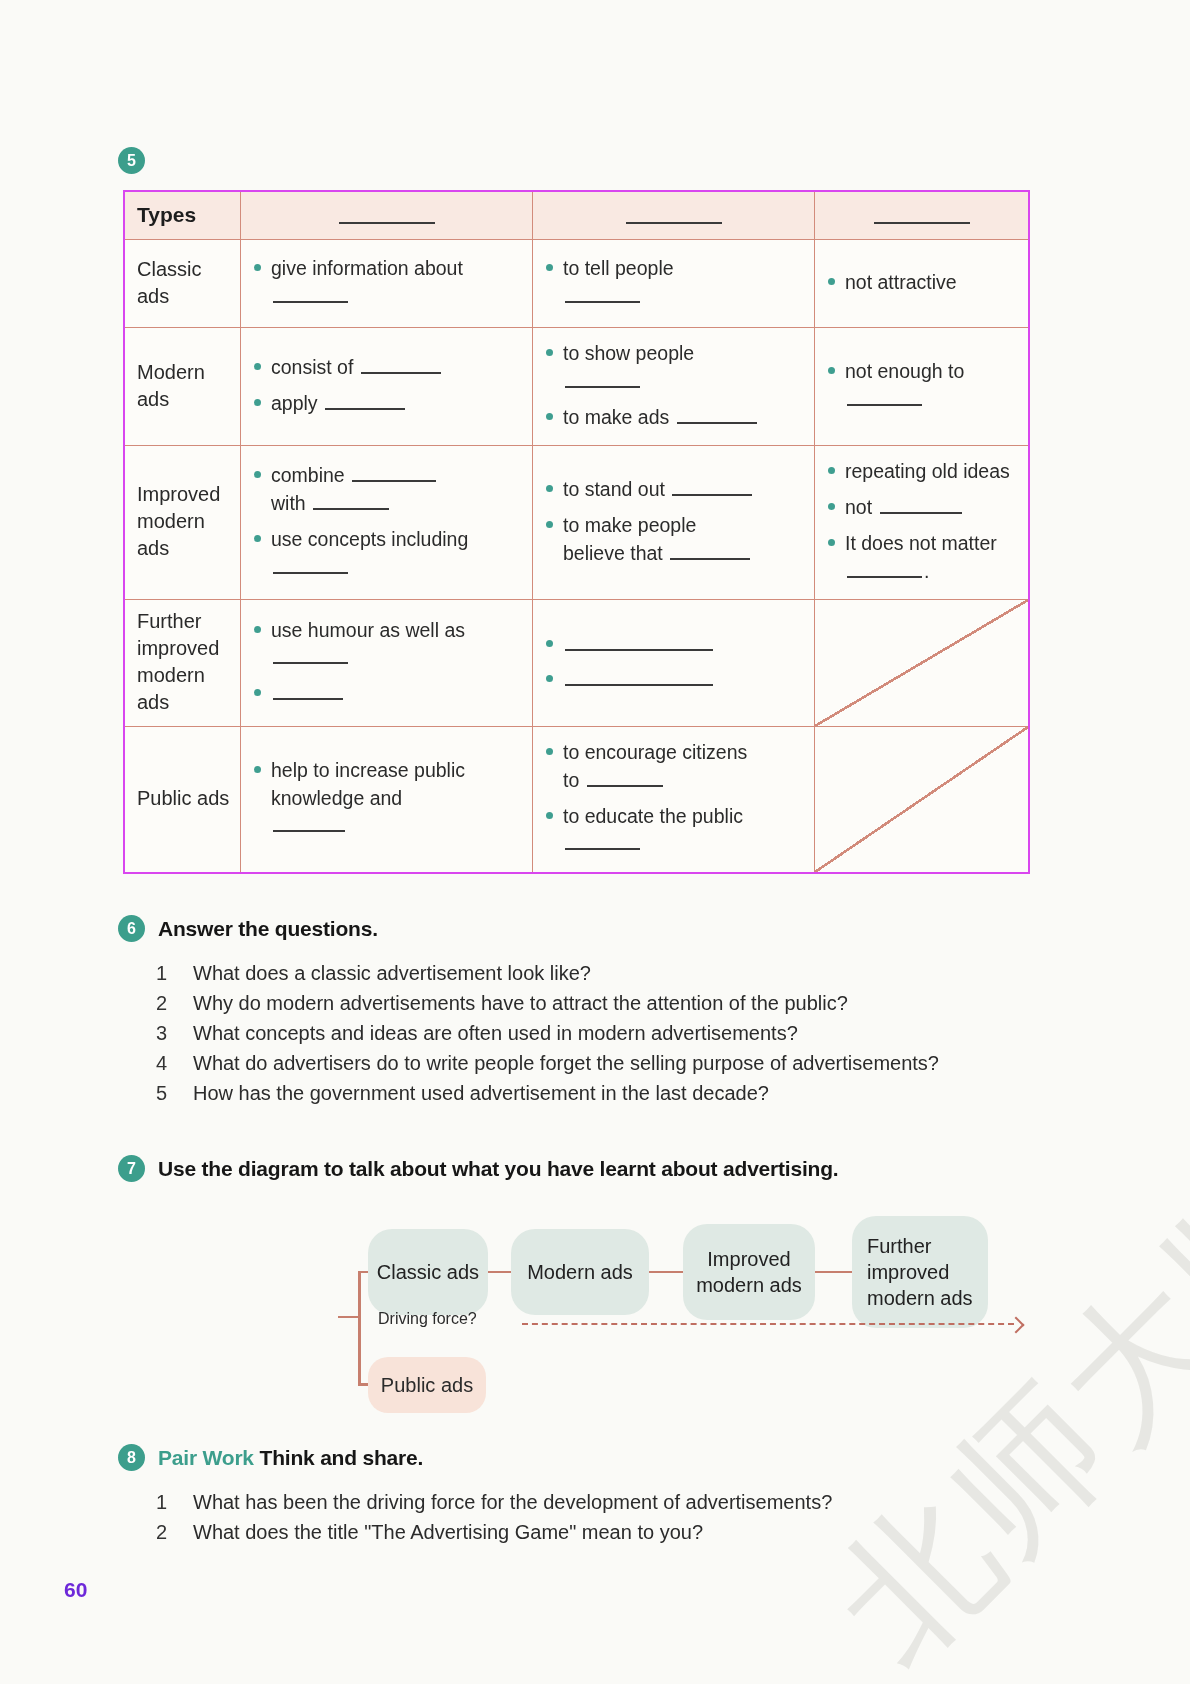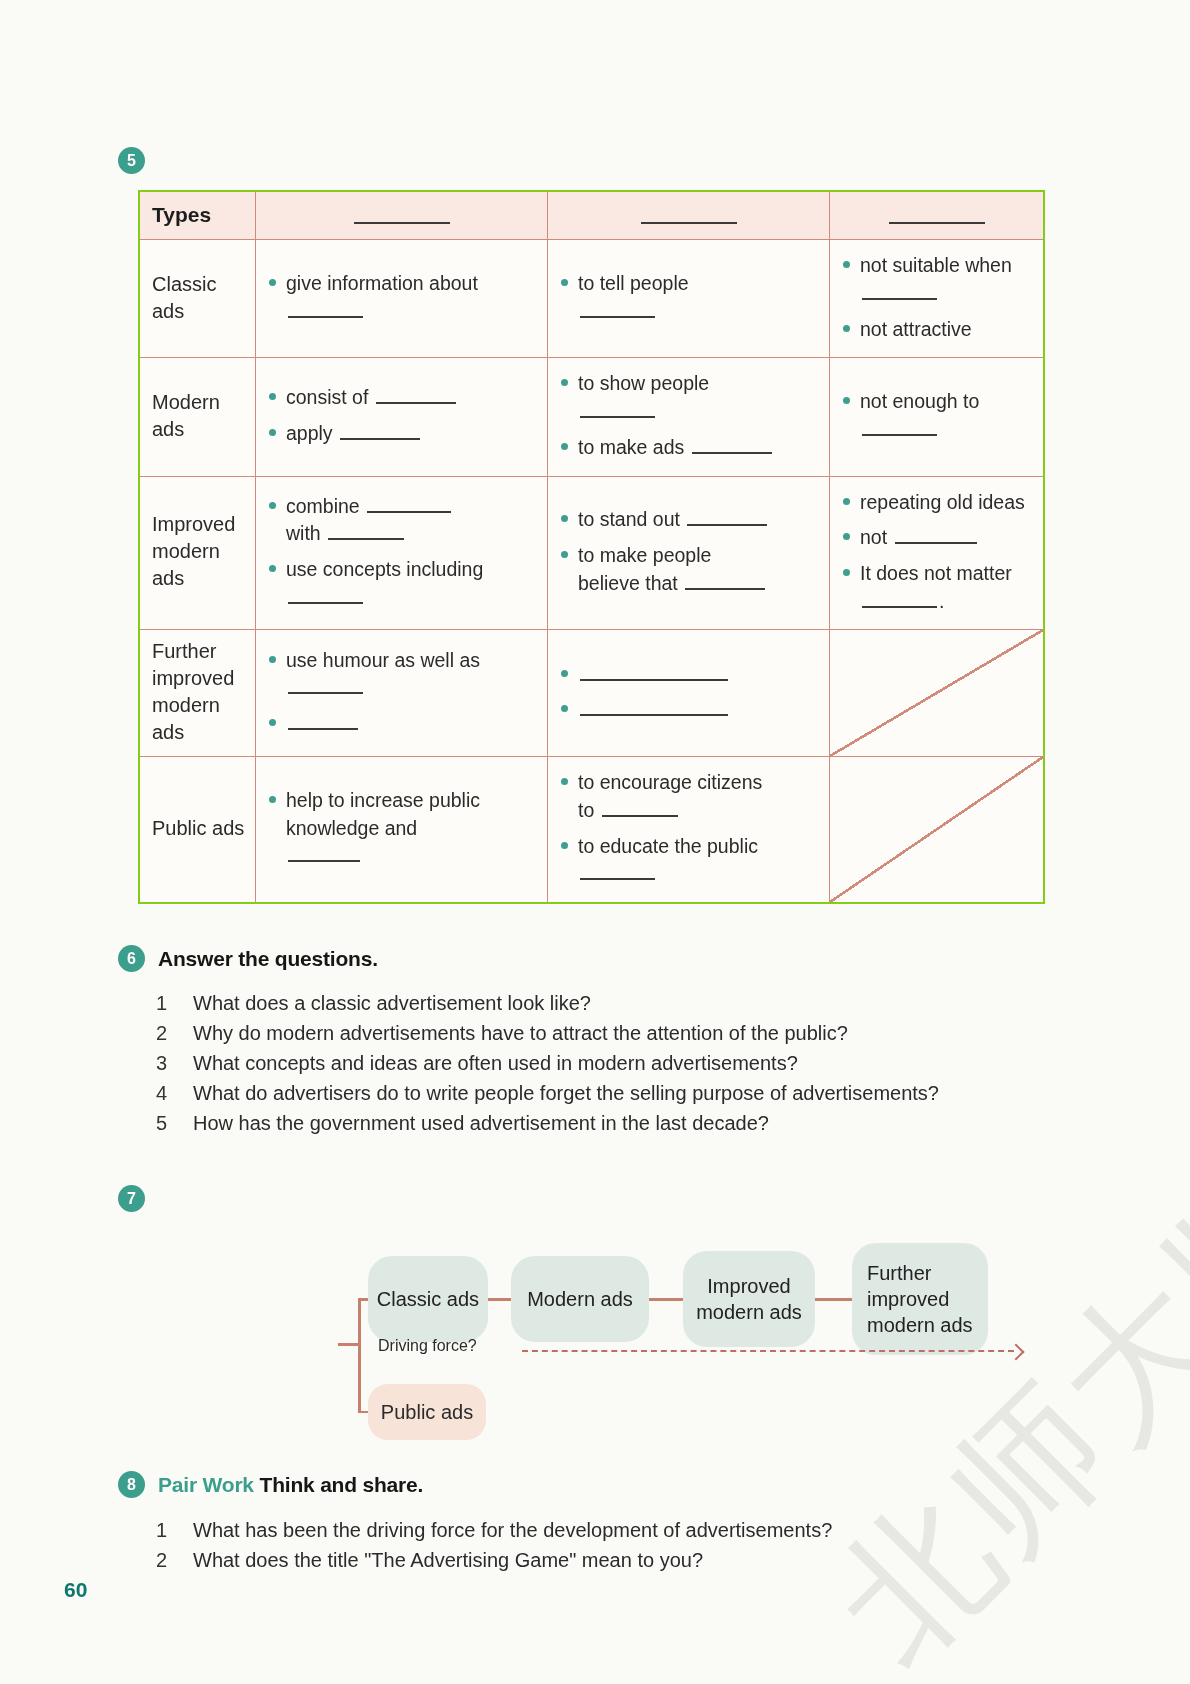--- a/index.html
+++ b/index.html
@@ -16,23 +16,23 @@
   .sec-num{
     flex:none;width:27px;height:27px;border-radius:50%;background:#3c9e8c;
     color:#fff;font-weight:bold;font-size:16px;line-height:27px;text-align:center;margin-top:1px;
   }
   .sec-title{font-weight:bold;font-size:21px;line-height:1.45;color:#161616;letter-spacing:-0.2px;}
   .sec-title .teal{color:#3c9e8c;}
   .w840{max-width:845px;}
 
   
   .ads-table{
-    margin-top:16px;margin-left:20px;
+    margin-top:16px;margin-left:5px;
     display:grid;grid-template-columns:116px 292px 282px 213px;
-    border:2px solid #84cc16;background:#fdfcf9;width:903px;
+    border:2px solid #d946ef;background:#fdfcf9;width:903px;
   }
   .cell{
     border-right:1.5px solid #d28b7b;border-bottom:1.5px solid #d28b7b;
     padding:8px 12px 10px 12px;font-size:19.5px;line-height:1.4;
     display:flex;flex-direction:column;justify-content:center;box-sizing:border-box;
   }
   .cell.c4{border-right:none;}
   .cell.last-row{border-bottom:none;}
   .hcell{background:#f9e9e2;min-height:46px;justify-content:center;}
   .hcell.corner{font-weight:bold;font-size:21px;color:#1d1d1d;}
@@ -72,21 +72,21 @@
   .vline{width:2.5px;}
   .dash-line{position:absolute;border-top:2.5px dashed #bf6e61;height:0;}
   .arrow-head{
     position:absolute;width:10px;height:10px;
     border-top:2.5px solid #bf6e61;border-right:2.5px solid #bf6e61;
     transform:rotate(45deg);
   }
   .df-label{position:absolute;font-size:16px;color:#2b2b2b;}
 
   
-  .page-num{position:absolute;left:64px;top:1578px;font-weight:bold;font-size:21px;color:#0f766e;}
+  .page-num{position:absolute;left:64px;top:1578px;font-weight:bold;font-size:21px;color:#6d28d9;}
   .watermark{
     position:absolute;left:790px;top:1350px;width:520px;
     transform:rotate(-45deg);transform-origin:center;
     font-size:150px;letter-spacing:6px;color:#b8b8b2;opacity:0.28;
     font-family:"DejaVu Serif",serif;white-space:nowrap;pointer-events:none;
   }
 
   .mt38{margin-top:40px;}
   .mt44{margin-top:46px;}
   .mt18{margin-top:20px;}
@@ -117,24 +117,20 @@
             <span class="bullet-text">give information about<br><span class="blank" style="width: 75px;"></span></span>
           </div>
         </div><div class="cell c3">
           <div class="bullet-item">
             <span class="dot"></span>
             <span class="bullet-text">to tell people<br><span class="blank" style="width: 75px;"></span></span>
           </div>
         </div><div class="cell c4">
           <div class="bullet-item">
             <span class="dot"></span>
-            <span class="bullet-text">not suitable when<br><span class="blank" style="width: 75px;"></span></span>
-          </div>
-          <div class="bullet-item">
-            <span class="dot"></span>
             <span class="bullet-text">not attractive</span>
           </div>
         </div><div class="cell type-cell c1" style="min-height: 88px;">Modern ads</div><div class="cell c2">
           <div class="bullet-item">
             <span class="dot"></span>
             <span class="bullet-text">consist of <span class="blank" style="width: 80px;"></span></span>
           </div>
           <div class="bullet-item">
             <span class="dot"></span>
             <span class="bullet-text">apply <span class="blank" style="width: 80px;"></span></span>
@@ -241,20 +237,21 @@
         <span class="q-text">What do advertisers do to write people forget the selling purpose of advertisements?</span>
       </div>
       <div class="q-item">
         <span class="q-num">5</span>
         <span class="q-text">How has the government used advertisement in the last decade?</span>
       </div>
     </div>
 
   <div class="sec-head mt44">
     <div class="sec-num">7</div>
+    <div class="sec-title">Use the diagram to talk about what you have learnt about advertising.</div>
   </div>
 
   <div class="diagram">
 
     <div class="dnode chain" style="left:238px;top:14px;width:120px;height:86px;">Classic ads</div>
     <div class="dnode chain" style="left:381px;top:14px;width:138px;height:86px;">Modern ads</div>
     <div class="dnode chain" style="left:553px;top:9px;width:132px;height:96px;padding:0 10px;">Improved modern ads</div>
     <div class="dnode chain further" style="left:722px;top:1px;width:136px;height:112px;">Further improved modern ads</div>
 
     <div class="dline hline" style="left:358px;top:56px;width:23px;"></div>

